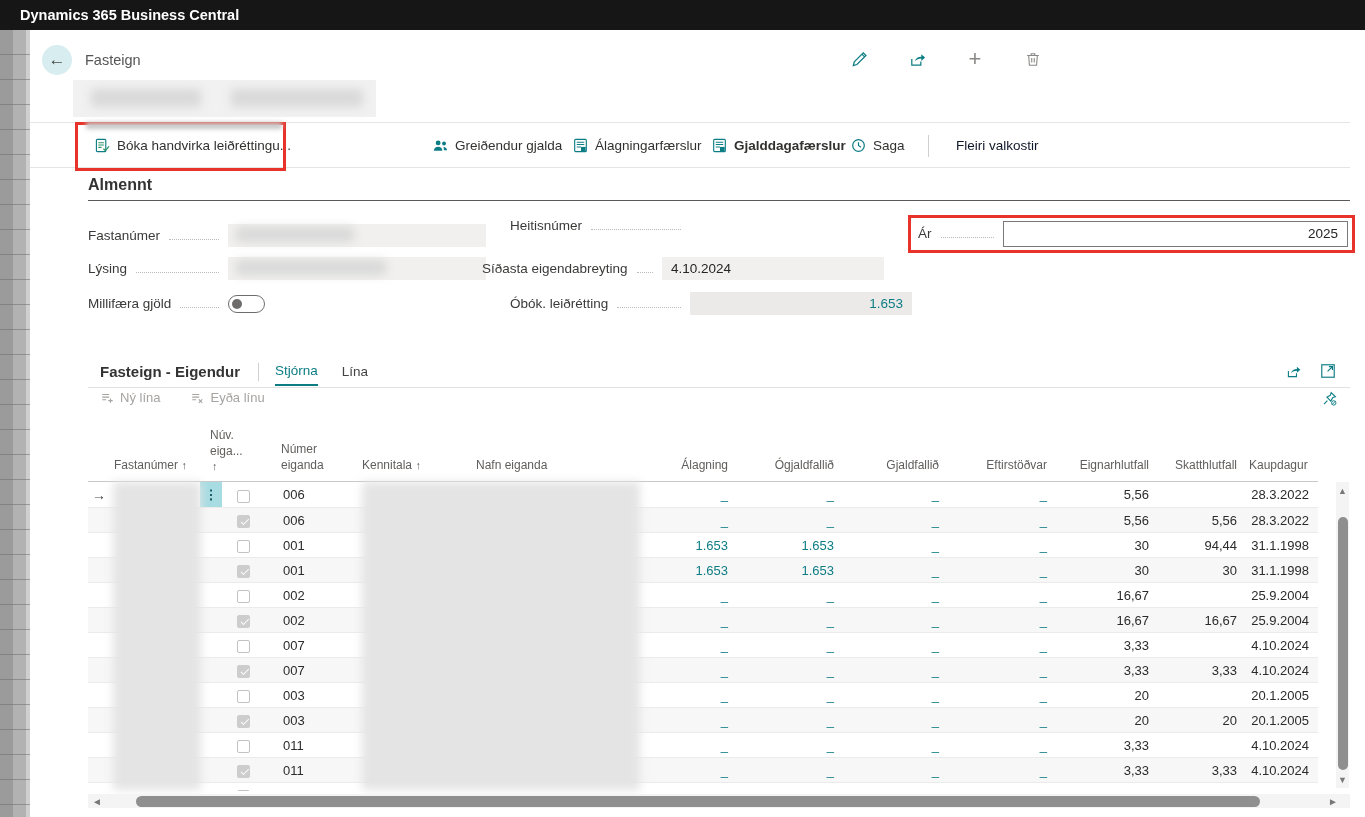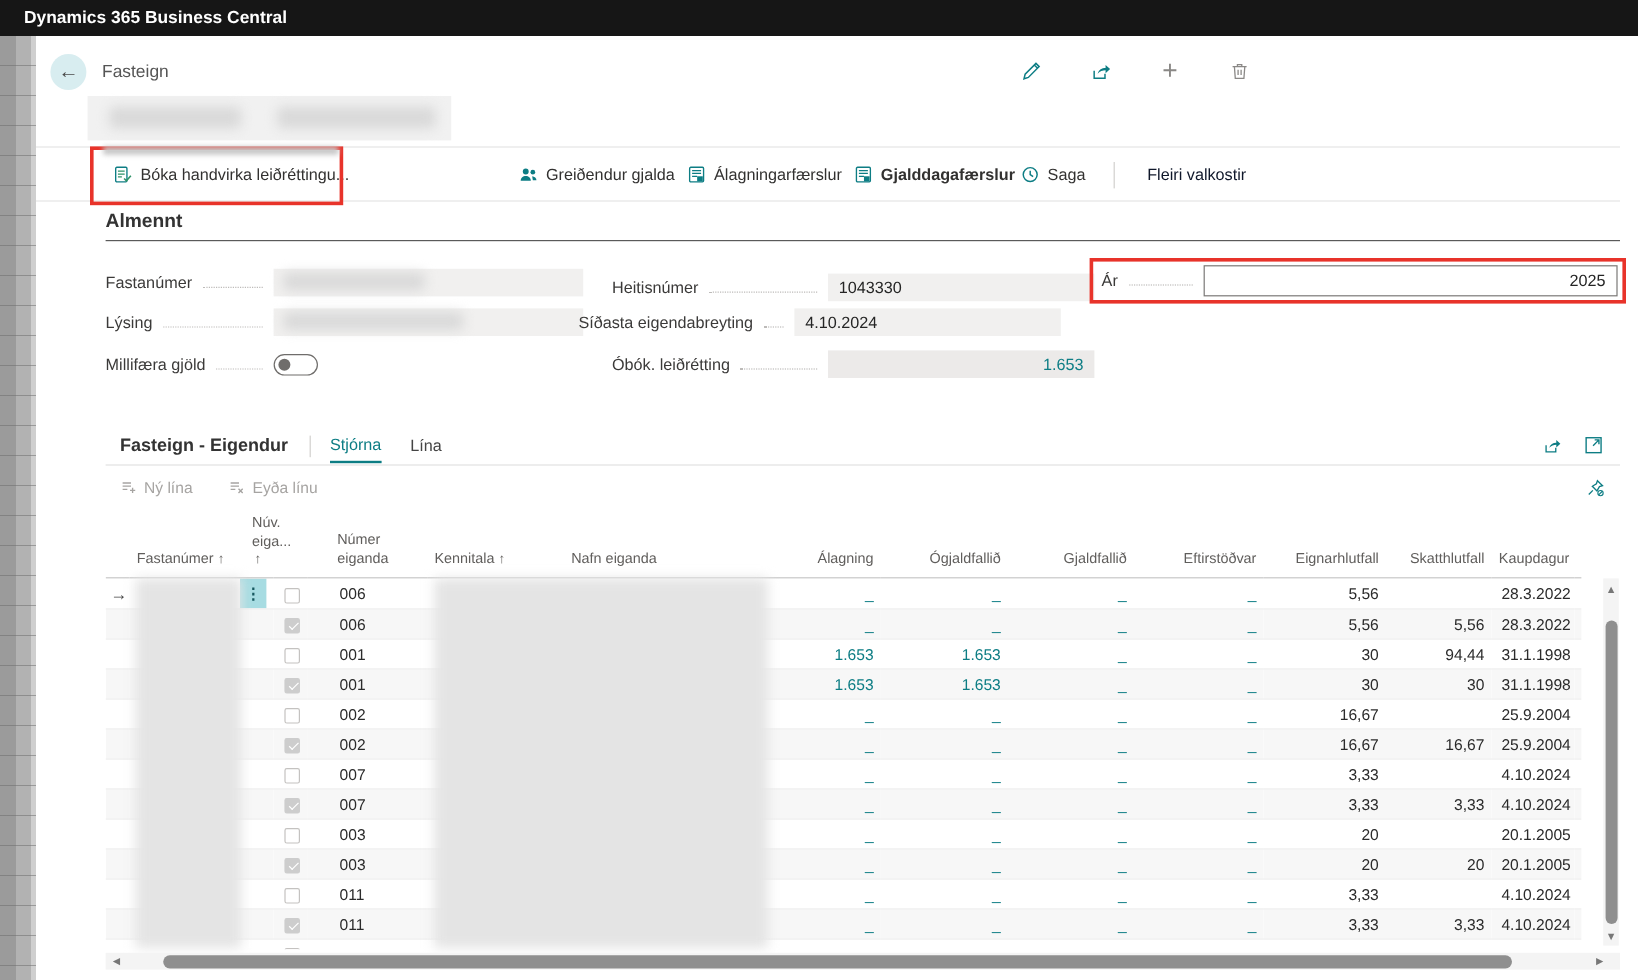--- a/index.html
+++ b/index.html
@@ -62,21 +62,21 @@
 
   
   .sub-hdr { position:absolute; left:58px; top:326px; width:1262px; height:32px; display:flex; align-items:center;
              border-bottom:1px solid #e1e1e1; }
   .sub-title { font-size:15px; font-weight:bold; color:#333; margin-left:12px; }
   .sub-div { width:1px; height:18px; background:#d2d0ce; margin:0 16px 0 18px; }
   .sub-tab { font-size:13.5px; color:#444; margin-right:24px; padding:6px 0; cursor:pointer; }
   .sub-tab.active { color:#0d7d84; border-bottom:2px solid #0d7d84; }
   .sub-hdr-icons { margin-left:auto; display:flex; gap:18px; margin-right:14px; }
 
-  .sub-toolbar { position:absolute; left:58px; top:360px; width:1262px; height:32px; display:flex; align-items:center; }
+  .sub-toolbar { position:absolute; left:58px; top:360px; width:1262px; height:32px; display:flex; align-items:flex-start; }
   .tb-item { display:flex; align-items:center; gap:6px; font-size:13px; color:#a6a4a2; margin-left:12px; margin-right:18px; }
   .tb-pin { margin-left:auto; margin-right:12px; cursor:pointer; }
 
   
   .table-clip { position:absolute; left:58px; top:398px; width:1230px; height:363px; overflow:hidden; }
   table.grid { border-collapse:collapse; table-layout:fixed; width:1230px; }
   .grid th { font-weight:normal; font-size:12px; color:#605e5c; vertical-align:bottom; text-align:left;
              padding:0 6px 8px 6px; border-bottom:1px solid #c8c8c8; height:52px; line-height:1.3; }
   .grid th.num, .grid td.num { text-align:right; }
   .grid td { font-size:13px; color:#2b2b2b; height:25px; padding:0 6px; border-bottom:1px solid #ebebeb; white-space:nowrap; overflow:hidden; }
@@ -235,27 +235,24 @@
       </div>
     </div>
     <div class="fld" style="left:58px;top:262px;width:398px;">
       <div class="flabel" style="width:140px;">
           <span>Millifæra gjöld</span>
           <span class="leader"></span>
         </div>
       <div class="toggle"></div>
     </div>
 
-    <div class="fld" style="left:480px;top:198px;width:402px;">
+    <div class="fld" style="left:480px;top:184px;width:402px;">
       <div class="flabel" style="width:180px;">
           <span>Heitisnúmer</span>
           <span class="leader"></span>
-        </div>
-      <div class="fctrl gray" style="width:222px;">
-          <span>1043330</span>
         </div>
     </div>
     <div class="fld" style="left:452px;top:227px;width:402px;">
       <div class="flabel" style="width:180px;">
           <span>Síðasta eigendabreyting</span>
           <span class="leader"></span>
         </div>
       <div class="fctrl gray" style="width:222px;">
           <span>4.10.2024</span>
         </div>

